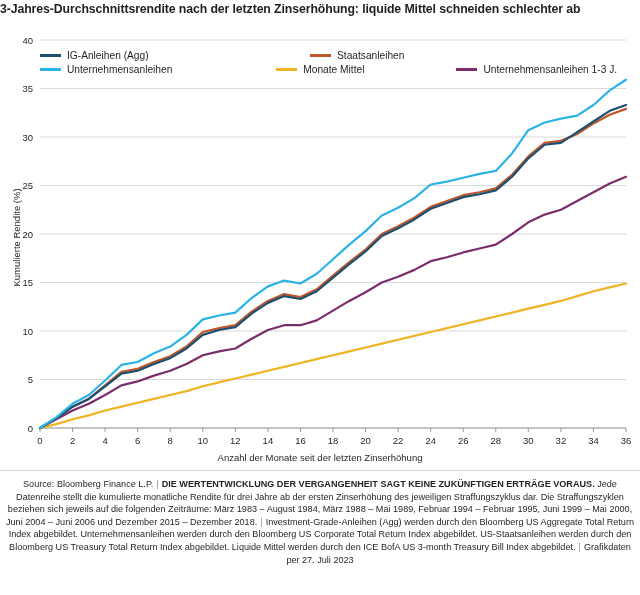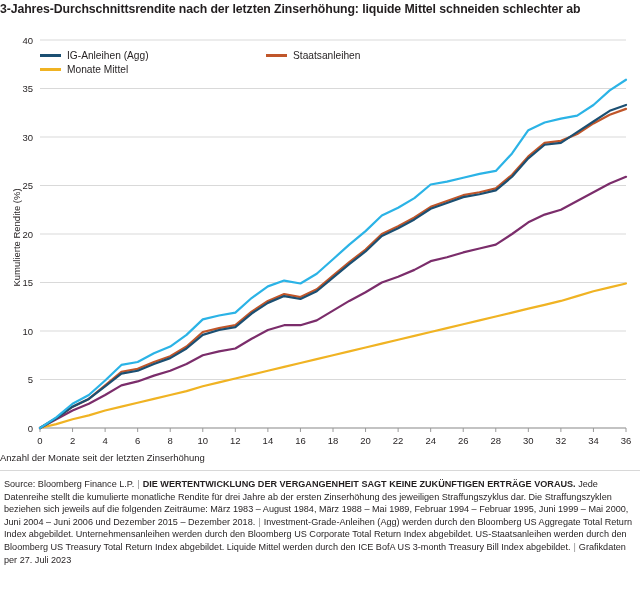--- a/index.html
+++ b/index.html
@@ -51,34 +51,36 @@
     text-align: center;
     font-size: 9.5px;
     color: #231f20;
     transform: rotate(-90deg);
   }
   .xlabel {
     position: absolute;
     left: 0px;
     top: 430px;
     width: 640px;
+    text-align: center;
     font-size: 9.5px;
     color: #231f20;
   }
   .legend {
     position: absolute;
     left: 40px;
     top: 28px;
     width: 590px;
     font-size: 10px;
   }
   .legend-row {
     display: flex;
     align-items: flex-start;
     margin-bottom: 3px;
+    gap: 44px;
   }
   .legend-item {
     display: flex;
     align-items: center;
     white-space: nowrap;
   }
   .legend-item .swatch {
     display: inline-block;
     width: 21px;
     height: 3px;
@@ -95,20 +97,21 @@
   .footer {
     position: absolute;
     left: 0;
     top: 478px;
     width: 640px;
     padding: 0 4px 0 4px;
     box-sizing: border-box;
     font-size: 9.1px;
     line-height: 12.6px;
     color: #231f20;
+    text-align: center;
   }
   .footer .sep {
     color: #8e8e8e;
     padding: 0 3px;
   }
   .footer b {
     font-weight: bold;
   }
   .hr-top {
     position: absolute;
@@ -197,23 +200,31 @@
         <div class="legend-item col1">
           <span class="swatch" style="background:#1b4f72"></span>
           <span class="lbl">IG-Anleihen (Agg)</span>
         </div>
         <div class="legend-item col2">
           <span class="swatch" style="background:#c0562a"></span>
           <span class="lbl">Staatsanleihen</span>
         </div>
       </div>
       <div class="legend-row">
+        <div class="legend-item col1">
+          <span class="swatch" style="background:#2bb3e6"></span>
+          <span class="lbl">Unternehmensanleihen</span>
+        </div>
         <div class="legend-item col2">
           <span class="swatch" style="background:#f0b323"></span>
           <span class="lbl">Monate Mittel</span>
+        </div>
+        <div class="legend-item col3">
+          <span class="swatch" style="background:#7b2d6b"></span>
+          <span class="lbl">Unternehmensanleihen 1-3 J.</span>
         </div>
       </div>
     </div>
 
     <div class="ylabel">Kumulierte Rendite (%)</div>
     <div class="xlabel">Anzahl der Monate seit der letzten Zinserhöhung</div>
   </div>
 
   <div class="hr-top"></div>
 

